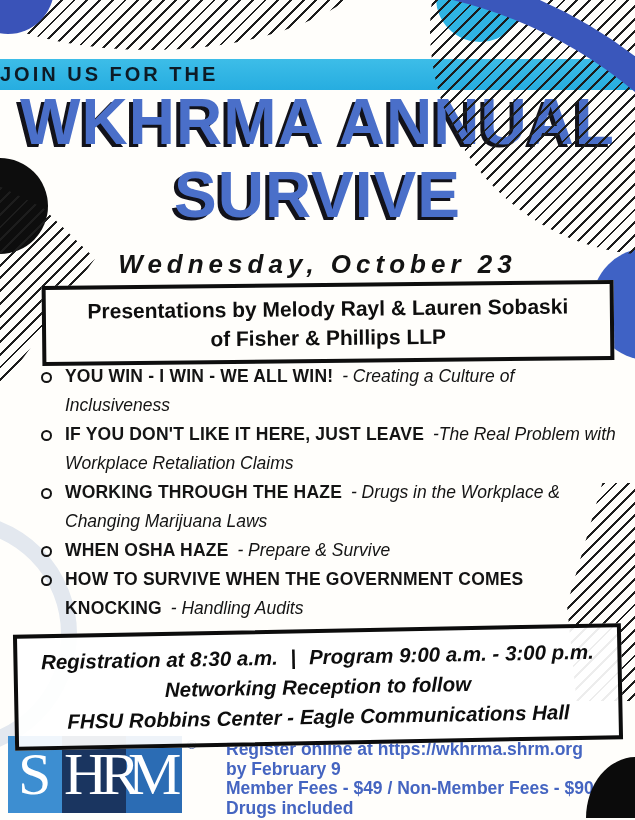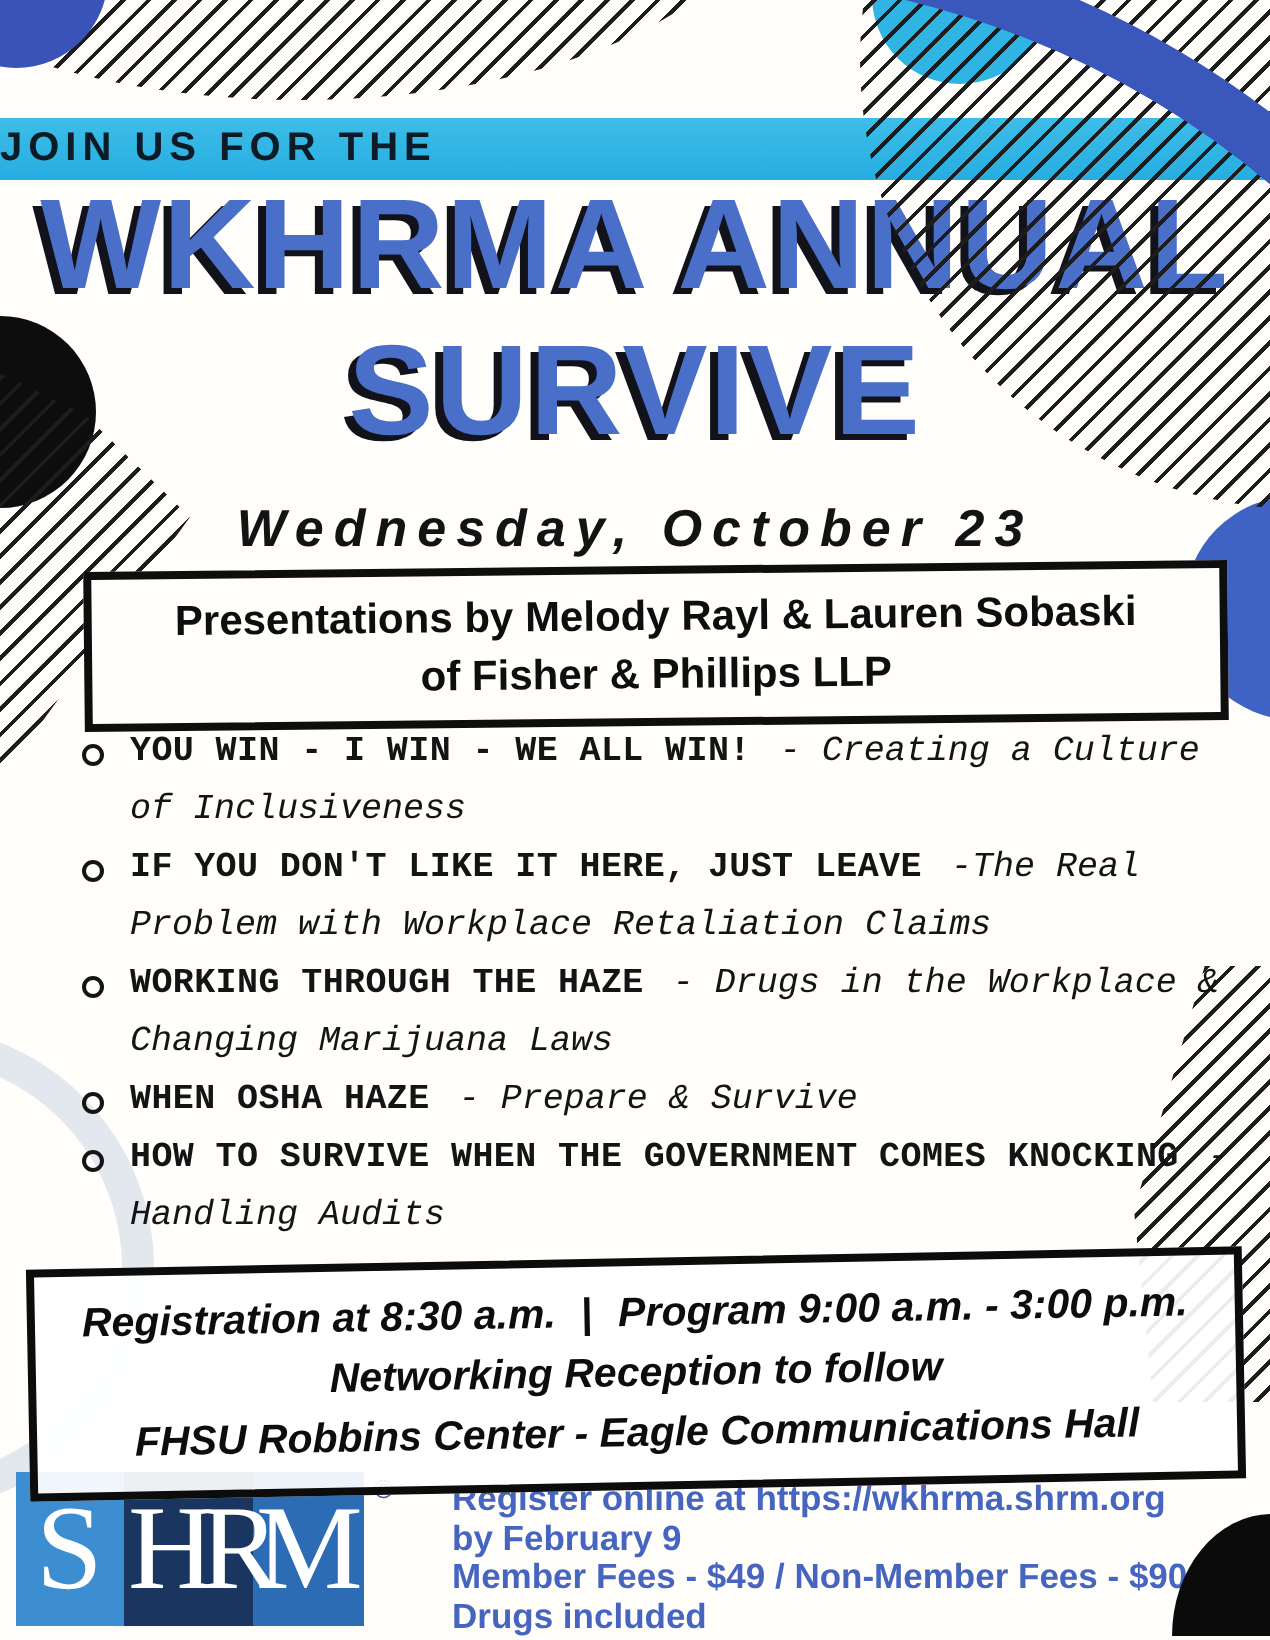--- a/index.html
+++ b/index.html
@@ -46,21 +46,21 @@
   
   .circle-blue-right{left:592px;top:248px;width:112px;height:112px;border-radius:50%;background:#3f62c5;z-index:2;}
 
   
   .presenters-box{left:42px;top:283px;width:548px;z-index:3;background:#fffefb;
                   border:4px solid #0e0e0e;transform:rotate(-0.6deg);
                   padding:7px 8px;text-align:center;
                   font-size:21px;font-weight:700;line-height:29px;color:#0e0e0e;}
 
   
-  .topics{left:38px;top:362px;width:578px;z-index:3;font-family:Liberation Mono, monospace;}
+  .topics{left:38px;top:362px;width:578px;z-index:3;}
   .topic{position:relative;padding-left:27px;font-size:17.5px;line-height:29px;color:#141414;}
   .topic .bullet{position:absolute;left:3px;top:10px;width:7px;height:7px;
                  border:2px solid #141414;border-radius:50%;}
   .topic .t-bold{font-weight:700;letter-spacing:0.2px;}
   .topic .t-ital{font-style:italic;margin-left:4px;}
 
   
   .hatch-right{left:567px;top:483px;width:68px;height:218px;z-index:2;
                clip-path:polygon(52% 0,100% 0,100% 100%,14% 100%,0 56%);}
 

